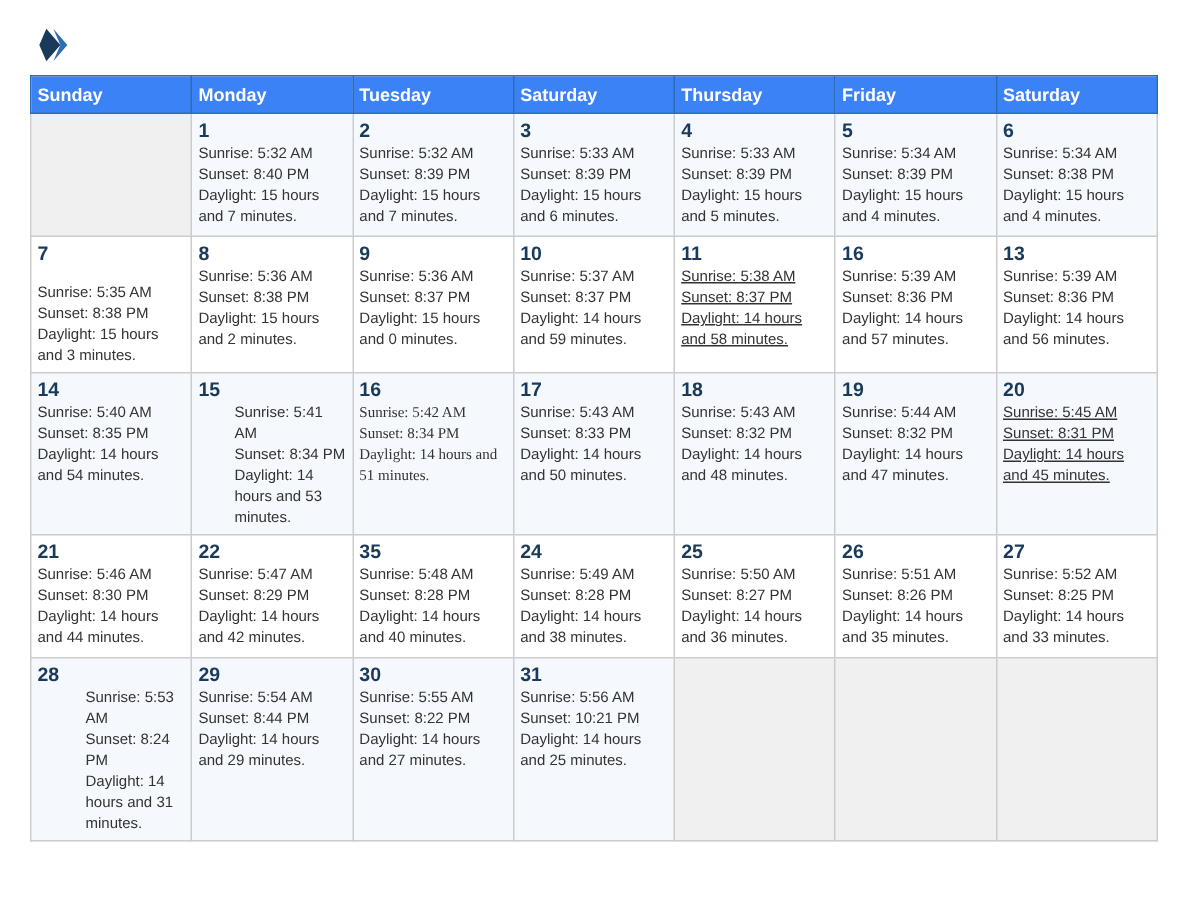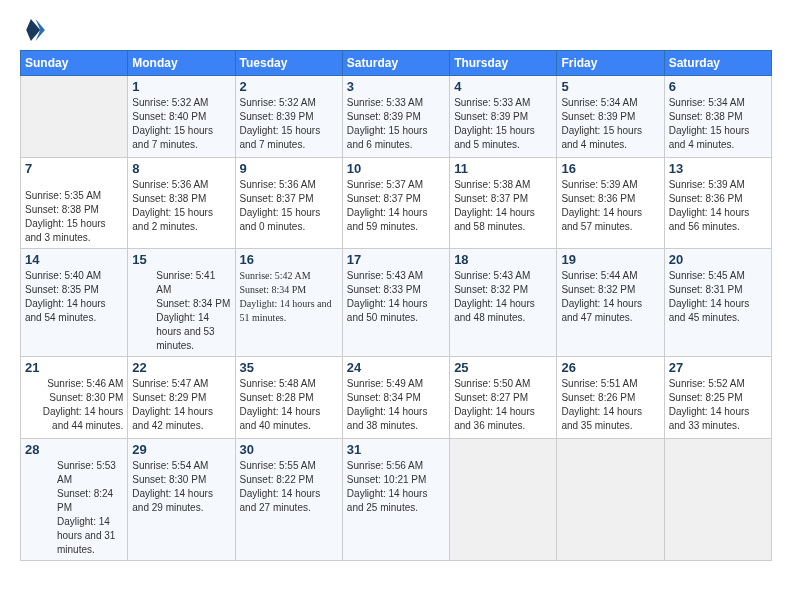--- a/index.html
+++ b/index.html
@@ -187,21 +187,21 @@
 Daylight: 15 hours and 0 minutes.</div>
           </td>
           <td>
             <span class="day-num">10</span>
             <div class="day-info" style="white-space: pre-line;">Sunrise: 5:37 AM
 Sunset: 8:37 PM
 Daylight: 14 hours and 59 minutes.</div>
           </td>
           <td>
             <span class="day-num">11</span>
-            <div class="day-info" style="white-space: pre-line;">Sunrise: 5:38 AM
+            <div class="day-info" style="white-space: pre-line; text-decoration: underline;">Sunrise: 5:38 AM
 Sunset: 8:37 PM
 Daylight: 14 hours and 58 minutes.</div>
           </td>
           <td>
             <span class="day-num">16</span>
             <div class="day-info" style="white-space: pre-line;">Sunrise: 5:39 AM
 Sunset: 8:36 PM
 Daylight: 14 hours and 57 minutes.</div>
           </td>
           <td>
@@ -243,48 +243,48 @@
 Daylight: 14 hours and 48 minutes.</div>
           </td>
           <td>
             <span class="day-num">19</span>
             <div class="day-info" style="white-space: pre-line;">Sunrise: 5:44 AM
 Sunset: 8:32 PM
 Daylight: 14 hours and 47 minutes.</div>
           </td>
           <td>
             <span class="day-num">20</span>
-            <div class="day-info" style="white-space: pre-line;">Sunrise: 5:45 AM
+            <div class="day-info" style="white-space: pre-line; text-decoration: underline;">Sunrise: 5:45 AM
 Sunset: 8:31 PM
 Daylight: 14 hours and 45 minutes.</div>
           </td>
         </tr>
         <tr>
           <td>
             <span class="day-num">21</span>
-            <div class="day-info" style="white-space: pre-line; text-align: right;">Sunrise: 5:46 AM
+            <div class="day-info" style="white-space: pre-line;">Sunrise: 5:46 AM
 Sunset: 8:30 PM
 Daylight: 14 hours and 44 minutes.</div>
           </td>
           <td>
             <span class="day-num">22</span>
             <div class="day-info" style="white-space: pre-line;">Sunrise: 5:47 AM
 Sunset: 8:29 PM
 Daylight: 14 hours and 42 minutes.</div>
           </td>
           <td>
             <span class="day-num">35</span>
             <div class="day-info" style="white-space: pre-line;">Sunrise: 5:48 AM
 Sunset: 8:28 PM
 Daylight: 14 hours and 40 minutes.</div>
           </td>
           <td>
             <span class="day-num">24</span>
             <div class="day-info" style="white-space: pre-line;">Sunrise: 5:49 AM
-Sunset: 8:34 PM
+Sunset: 8:28 PM
 Daylight: 14 hours and 38 minutes.</div>
           </td>
           <td>
             <span class="day-num">25</span>
             <div class="day-info" style="white-space: pre-line;">Sunrise: 5:50 AM
 Sunset: 8:27 PM
 Daylight: 14 hours and 36 minutes.</div>
           </td>
           <td>
             <span class="day-num">26</span>
@@ -302,21 +302,21 @@
         <tr>
           <td>
             <span class="day-num">28</span>
             <div class="day-info" style="white-space: pre-line; margin-left: 32px;">Sunrise: 5:53 AM
 Sunset: 8:24 PM
 Daylight: 14 hours and 31 minutes.</div>
           </td>
           <td>
             <span class="day-num">29</span>
             <div class="day-info" style="white-space: pre-line;">Sunrise: 5:54 AM
-Sunset: 8:30 PM
+Sunset: 8:44 PM
 Daylight: 14 hours and 29 minutes.</div>
           </td>
           <td>
             <span class="day-num">30</span>
             <div class="day-info" style="white-space: pre-line;">Sunrise: 5:55 AM
 Sunset: 8:22 PM
 Daylight: 14 hours and 27 minutes.</div>
           </td>
           <td>
             <span class="day-num">31</span>

